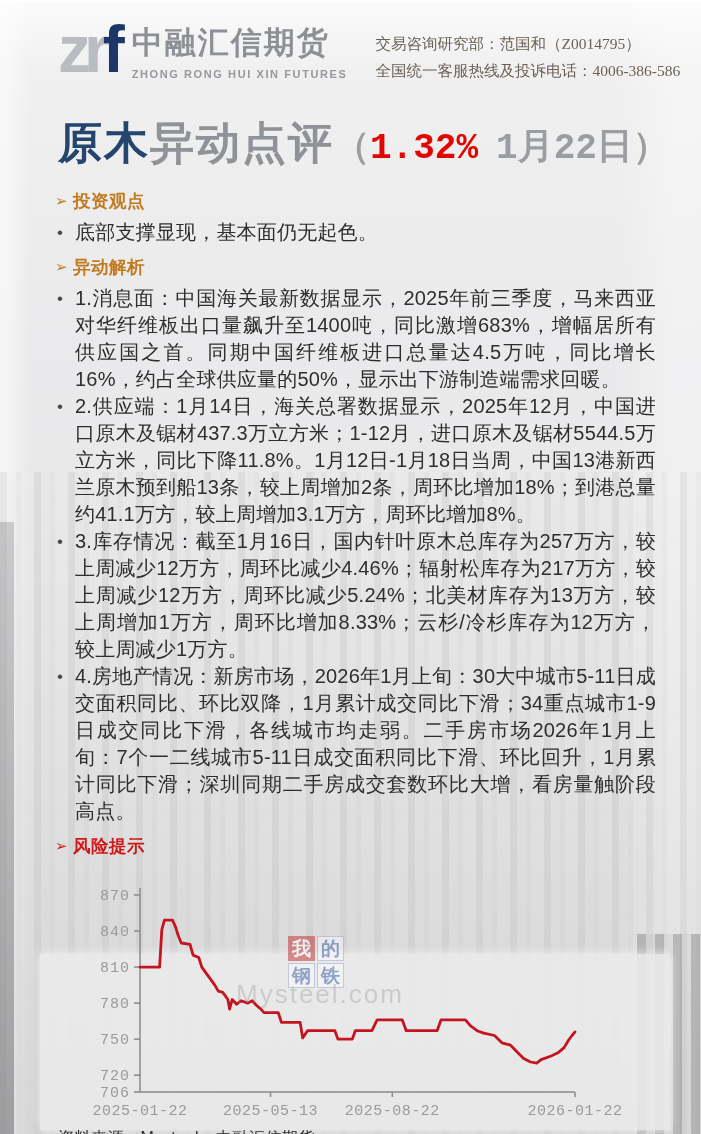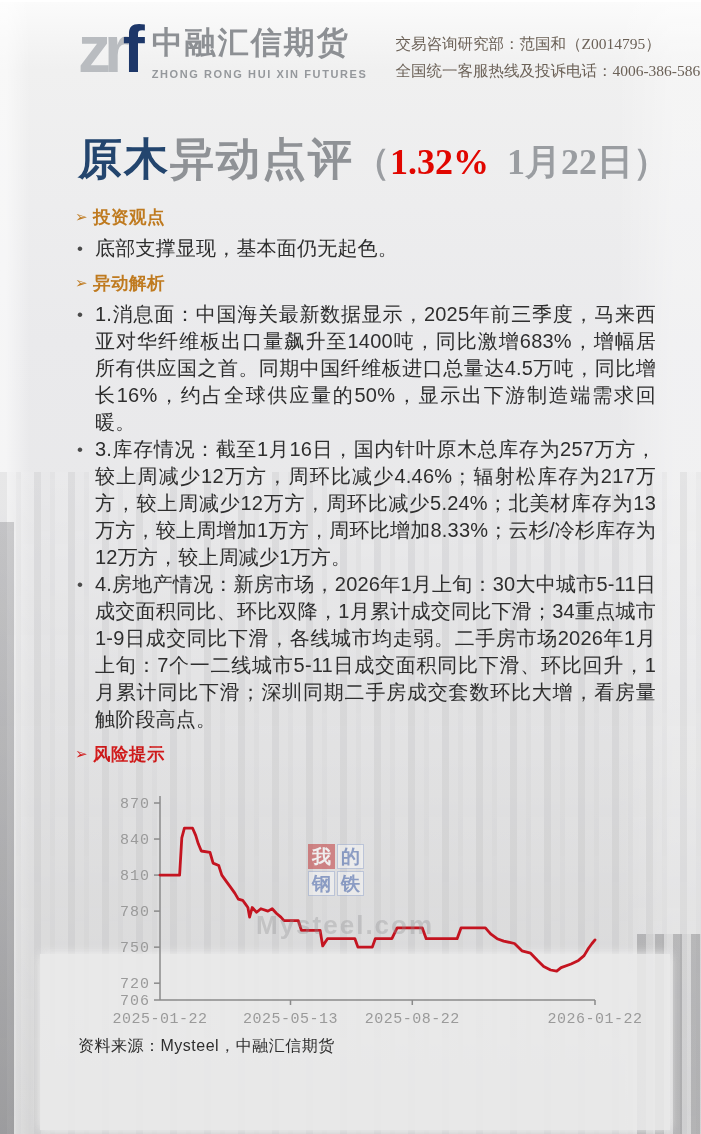--- a/index.html
+++ b/index.html
@@ -5,21 +5,20 @@
   * { margin:0; padding:0; box-sizing:border-box; }
   html,body { width:701px; }
   body { font-family:"Liberation Sans","DejaVu Sans",sans-serif; background:#dcdcdc; }
   #page {
     position:relative; width:701px; height:1134px; overflow:hidden;
     background:
       linear-gradient(90deg, rgba(255,255,255,.55) 0 6px, rgba(255,255,255,0) 30px),
       linear-gradient(90deg, rgba(0,0,0,0) 88%, rgba(255,255,255,.35) 96%),
       linear-gradient(180deg, #fbfbfb 0%, #f0f0f0 6%, #eaeaec 30%, #e7e7e8 60%, #e0e0e0 100%);
     border-top:2px solid #ffffff;
-    padding-left:20px;
   }
   
   .tex {
     position:absolute; pointer-events:none;
   }
   .tex-city {
     left:0; top:470px; width:701px; height:664px; opacity:.16;
     background:
       repeating-linear-gradient(90deg, rgba(70,70,75,.5) 0 7px, rgba(160,160,165,.2) 7px 16px, rgba(110,110,115,.35) 16px 21px, rgba(190,190,195,.15) 21px 34px),
       linear-gradient(180deg, rgba(255,255,255,.6), rgba(40,40,45,.4));
@@ -44,21 +43,21 @@
   .logo { display:flex; align-items:flex-start; }
   .logo-mark { font-family:"Liberation Sans",sans-serif; font-weight:bold; font-size:66px; line-height:62px; letter-spacing:-7px; }
   .logo-zr { color:#b9bcc0; }
   .logo-f  { color:#1d3769; }
   .logo-names { margin-left:14px; padding-top:8px; }
   .company-cn { font-size:31px; font-weight:bold; color:#8d9094; letter-spacing:2px; line-height:34px; font-family:Liberation Sans, sans-serif; }
   .company-en { font-size:11px; font-weight:bold; color:#95989c; letter-spacing:1.6px; margin-top:8px; }
   .contact { margin-left:28px; padding-top:12px; font-family:"Liberation Serif","DejaVu Serif",serif; color:#6b6157; font-size:15.5px; line-height:27px; white-space:nowrap; }
 
   
-  .doc-title { margin:32px 0 0 58px; font-family:Liberation Serif, serif; white-space:nowrap; }
+  .doc-title { margin:16px 0 0 58px; font-family:Liberation Mono, monospace; white-space:nowrap; }
   .t-product { font-size:44px; font-weight:bold; color:#23456e; letter-spacing:2px; }
   .t-event   { font-size:44px; font-weight:bold; color:#8f9296; letter-spacing:2px; }
   .t-paren   { font-size:36px; font-weight:bold; color:#9a9da1; }
   .t-change  { font-size:36px; font-weight:bold; color:#e10600; }
   .t-date    { font-size:36px; font-weight:bold; color:#9a9da1; margin-left:18px; }
 
   
   .content { margin:16px 45px 0 55px; }
   .sec-heading { display:flex; align-items:center; font-size:17.5px; font-weight:bold; margin:9px 0 6px 0; letter-spacing:.5px; }
   .sec-heading .arrow-glyph { font-size:15px; margin-right:5px; font-weight:normal; }
@@ -76,21 +75,21 @@
   .chart-title { text-align:center; font-size:16.5px; color:#3a3a3a; letter-spacing:1px; margin-bottom:4px; }
   svg.spot-chart { display:block; width:548px; height:240px; overflow:visible; }
   .ax   { stroke:#8a8a8a; stroke-width:1.5; }
   .ylab { font-family:"Liberation Mono","DejaVu Sans Mono",monospace; font-size:15px; fill:#9a9a9a; letter-spacing:1px; }
   .xlab { font-family:"Liberation Mono","DejaVu Sans Mono",monospace; font-size:15px; fill:#9a9a9a; letter-spacing:.5px; }
   .watermark { position:absolute; left:196px; top:52px; opacity:.55; pointer-events:none; }
   .wm-grid { display:grid; grid-template-columns:27px 27px; grid-auto-rows:25px; gap:2px; }
   .wm-cell { display:flex; align-items:center; justify-content:center; font-size:19px; font-weight:bold; }
   .wm-red  { background:#c23a3c; color:#fff; }
   .wm-blue { background:rgba(255,255,255,.75); color:#4a69b0; border:1px solid rgba(74,105,176,.5); }
-  .wm-site { position:absolute; left:-52px; top:43px; font-size:26px; font-weight:bold; color:#8f8f92; letter-spacing:2px; opacity:.6; white-space:nowrap;margin-top:23px; }
+  .wm-site { position:absolute; left:-52px; top:43px; font-size:26px; font-weight:normal; color:#8f8f92; letter-spacing:2px; opacity:.6; white-space:nowrap; }
 
   
   .footer { position:relative; margin:4px 41px 0 58px; }
   .source-line { font-size:16px; color:#2e2e2e; letter-spacing:.5px; }
 </style>
 </head>
 <body>
 
 <div id="page">
 
@@ -129,20 +128,21 @@
     </div>
 
     <div>
       <div class="sec-heading theme-orange">
         <span class="arrow-glyph">➢</span>
         <span>异动解析</span>
       </div>
       <ul class="bullets">
 
       <li class="bullet-item">1.消息面：中国海关最新数据显示，2025年前三季度，马来西亚对华纤维板出口量飙升至1400吨，同比激增683%，增幅居所有供应国之首。同期中国纤维板进口总量达4.5万吨，同比增长16%，约占全球供应量的50%，显示出下游制造端需求回暖。</li>
+          <li class="bullet-item">2.供应端：1月14日，海关总署数据显示，2025年12月，中国进口原木及锯材437.3万立方米；1-12月，进口原木及锯材5544.5万立方米，同比下降11.8%。1月12日-1月18日当周，中国13港新西兰原木预到船13条，较上周增加2条，周环比增加18%；到港总量约41.1万方，较上周增加3.1万方，周环比增加8%。</li>
           <li class="bullet-item">3.库存情况：截至1月16日，国内针叶原木总库存为257万方，较上周减少12万方，周环比减少4.46%；辐射松库存为217万方，较上周减少12万方，周环比减少5.24%；北美材库存为13万方，较上周增加1万方，周环比增加8.33%；云杉/冷杉库存为12万方，较上周减少1万方。</li>
           <li class="bullet-item">4.房地产情况：新房市场，2026年1月上旬：30大中城市5-11日成交面积同比、环比双降，1月累计成交同比下滑；34重点城市1-9日成交同比下滑，各线城市均走弱。二手房市场2026年1月上旬：7个一二线城市5-11日成交面积同比下滑、环比回升，1月累计同比下滑；深圳同期二手房成交套数环比大增，看房量触阶段高点。</li>
         </ul>
     </div>
 
     <div>
       <div class="sec-heading theme-red">
         <span class="arrow-glyph">➢</span>
         <span>风险提示</span>
       </div>

